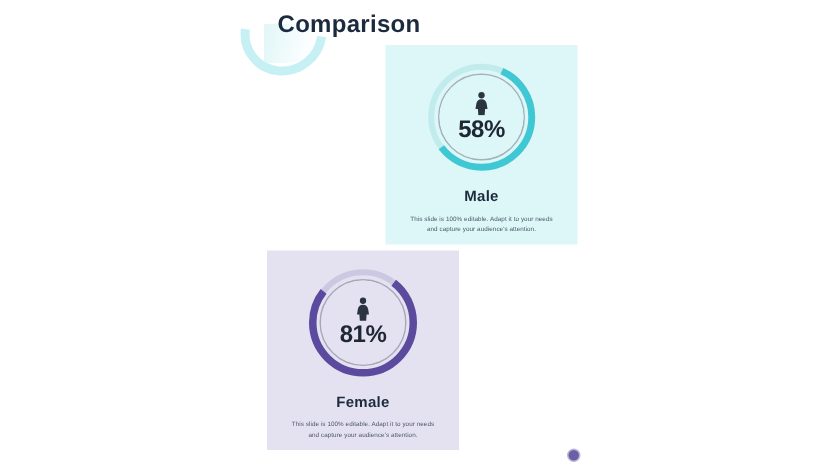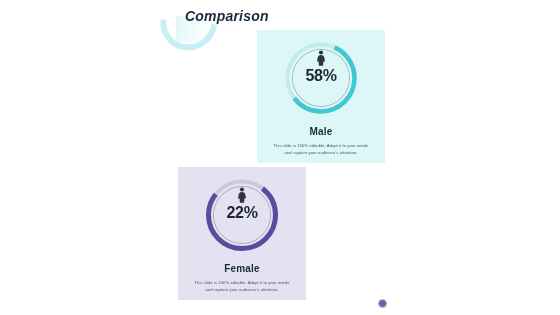--- a/index.html
+++ b/index.html
@@ -29,22 +29,22 @@
     opacity:.85;
   }
   .swoosh2{
     position:absolute;left:26px;top:16px;width:40px;height:26px;
     background:linear-gradient(100deg,#d9f4f6 0%,rgba(217,244,246,0) 80%);
     border-radius:0 0 40px 0;
     opacity:.8;
   }
   #page-title{
     position:absolute;left:35px;top:8px;
-    font-size:14px;font-weight:bold;color:#1b2a3d;
-    letter-spacing:.2px;white-space:nowrap;font-style:italic;
+    font-size:16px;font-weight:bold;color:#1b2a3d;
+    letter-spacing:.2px;white-space:nowrap;
   }
 
   
   .card{
     position:absolute;
     display:flex;flex-direction:column;align-items:center;
     box-sizing:border-box;
   }
   #card-male{
     left:257px;top:30px;width:128px;height:133px;
@@ -64,21 +64,21 @@
   }
   .donut-inner-ring{
     position:absolute;left:8px;top:8px;width:58px;height:58px;
     border-radius:50%;
     border:1px solid rgba(90,95,115,.45);
     box-sizing:border-box;
   }
   .donut-face{
     position:absolute;left:9px;top:9px;width:56px;height:56px;
     border-radius:50%;
-    display:flex;flex-direction:column;align-items:center;justify-content:flex-start;
+    display:flex;flex-direction:column;align-items:center;justify-content:center;
     box-sizing:border-box;
   }
   #card-male .donut-face{background:#ddf6f7;}
   #card-female .donut-face{background:#e4e1f0;}
 
   .person-icon{display:block;margin-bottom:0px;}
   .pct{
     font-size:16px;font-weight:bold;color:#1e2733;
     line-height:1;letter-spacing:-.3px;margin-top:2px;
   }
@@ -139,21 +139,21 @@
       <svg class="donut-outer" viewBox="0 0 74 74">
         <circle cx="37" cy="37" r="33.5" fill="none" stroke="#cdc8e2" stroke-width="4"></circle>
         <circle cx="37" cy="37" r="33.5" fill="none" stroke="#5b4a9e" stroke-width="5" stroke-linecap="butt" stroke-dasharray="158 53" stroke-dashoffset="-22" transform="rotate(-90 37 37)"></circle>
       </svg>
       <div class="donut-inner-ring"></div>
       <div class="donut-face">
         <svg class="person-icon" width="12" height="16" viewBox="0 0 24 32">
           <circle cx="12" cy="5" r="4.2" fill="#2b3440"></circle>
           <path d="M12 10.2c-4.1 0-6.3 2.4-6.9 6.1L4 23.2h3.2l.6 8.3h8.4l.6-8.3H20l-1.1-6.9c-.6-3.7-2.8-6.1-6.9-6.1z" fill="#2b3440"></path>
         </svg>
-        <div class="pct">22%</div>
+        <div class="pct">81%</div>
       </div>
     </div>
 
     <div class="card-label">Female</div>
     <div class="card-desc">This slide is 100% editable. Adapt it to your needs and capture your audience's attention.</div>
   </div>
 
   <div id="page-dot"></div>
 
 </div>

